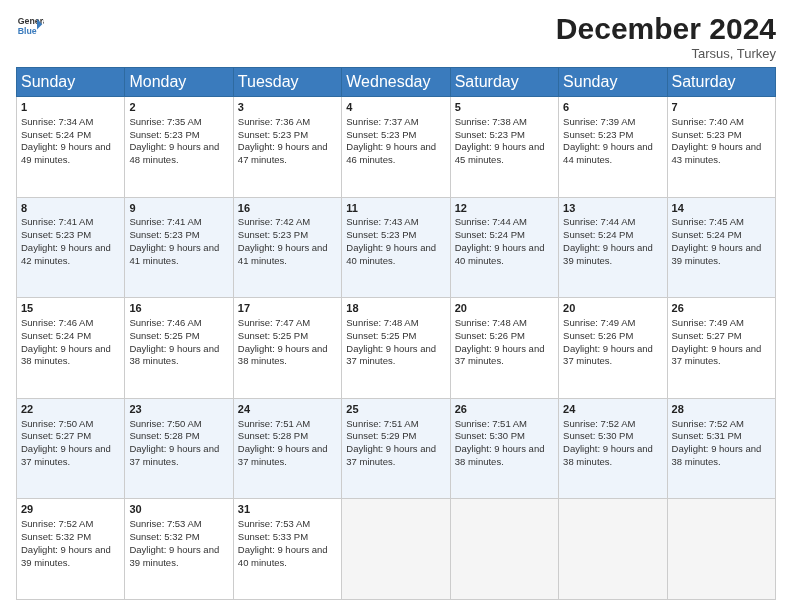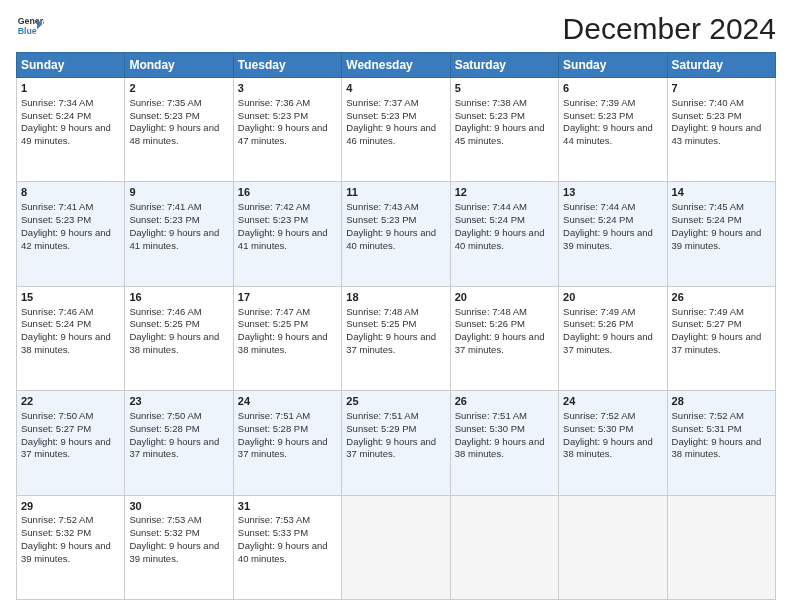--- a/index.html
+++ b/index.html
@@ -30,39 +30,39 @@
     }
     .logo-icon {
       width: 28px;
       height: 28px;
     }
     .title-block {
       text-align: right;
     }
     .month-title {
       font-size: 30px;
-      font-weight: normal;
+      font-weight: bold;
       color: #222;
     }
     .subtitle {
       font-size: 13px;
       color: #555;
     }
     .calendar {
       flex: 1;
       border: 1px solid #ccc;
       border-collapse: collapse;
       width: 100%;
       table-layout: fixed;
     }
     .calendar th {
       background: #3a7bbd;
       color: #fff;
-      font-size: 12px;
-      font-weight: bold;
+      font-size: 16px;
+      font-weight: normal;
       padding: 5px 4px;
       text-align: left;
       border: 1px solid #2e6aa0;
     }
     .calendar td {
       border: 1px solid #ccc;
       vertical-align: top;
       padding: 3px 4px;
       font-size: 9.5px;
       color: #333;
@@ -92,20 +92,21 @@
   <div class="header">
     <div class="logo">
       <svg class="logo-icon" viewBox="0 0 32 32">
         <text x="2" y="14" font-size="10" font-weight="bold" fill="#333">General</text>
         <text x="2" y="25" font-size="10" font-weight="bold" fill="#3a7bbd">Blue</text>
         <polygon points="24,8 30,14 24,20" fill="#3a7bbd"></polygon>
       </svg>
     </div>
     <div class="title-block">
       <div class="month-title">December 2024</div>
+      <div class="subtitle">Tarsus, Turkey</div>
     </div>
   </div>
 
   <table class="calendar">
     <thead>
       <tr>
         <th>Sunday</th>
         <th>Monday</th>
         <th>Tuesday</th>
         <th>Wednesday</th>

